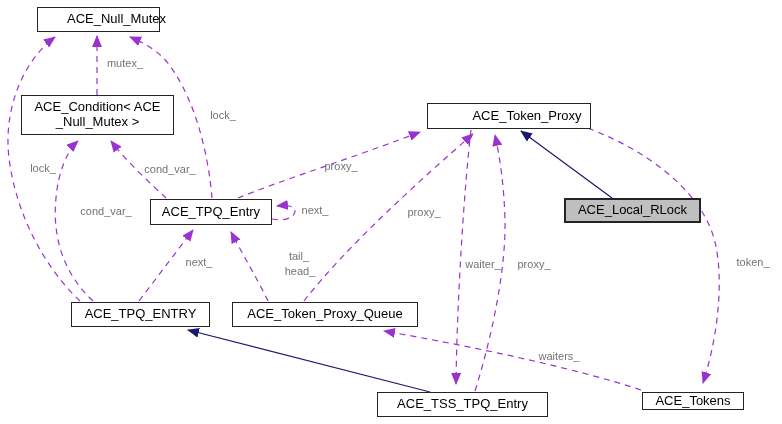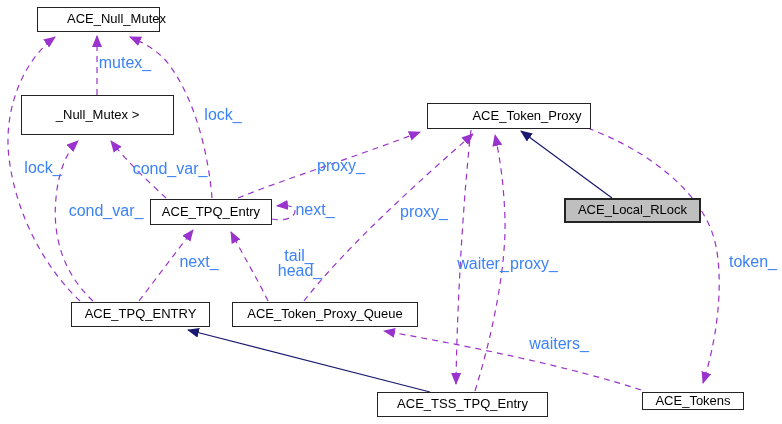--- a/index.html
+++ b/index.html
@@ -24,22 +24,22 @@
     align-items:center;
     justify-content:center;
     text-align:center;
     white-space:nowrap;
     cursor:pointer;
   }
   .node.highlight{border-width:2px;}
   .edge-label{
     position:absolute;
     transform:translate(-50%,-50%);
-    font-size:16px;
-    color:#3b82f6;
+    font-size:11px;
+    color:#737373;
     white-space:nowrap;
     pointer-events:none;
   }
 </style>
 </head>
 <body>
 
 <div id="canvas">
   <svg id="edges" viewBox="0 0 782 424" xmlns="http://www.w3.org/2000/svg">
       <defs>
@@ -65,20 +65,21 @@
       <path fill="none" stroke="#9a32cd" stroke-width="1.2" stroke-dasharray="6,5" marker-end="url(#arrow-usage)" d="M 567 121 C 645 145 703 192 715 242 C 723 275 720 330 703 383"></path>
       <path fill="none" stroke="#9a32cd" stroke-width="1.2" stroke-dasharray="6,5" marker-end="url(#arrow-usage)" d="M 641 390 C 575 368 470 346 384 331"></path>
       <path fill="none" stroke="#191970" stroke-width="1.2" marker-end="url(#arrow-inheritance)" d="M 612 198 L 521 131"></path>
       <path fill="none" stroke="#191970" stroke-width="1.2" marker-end="url(#arrow-inheritance)" d="M 430 392 L 188 330"></path>
     </svg>
   <div id="nodes">
       <div class="node" style="left: 37px; top: 7px; width: 123px; height: 25px; background: rgb(255, 255, 255); padding-left: 36px;">
         <div>ACE_Null_Mutex</div>
       </div>
       <div class="node" style="left: 21px; top: 95px; width: 153px; height: 40px; background: rgb(255, 255, 255);">
+        <div>ACE_Condition&lt; ACE</div>
         <div>_Null_Mutex &gt;</div>
       </div>
       <div class="node" style="left: 427px; top: 103px; width: 164px; height: 26px; background: rgb(255, 255, 255); padding-left: 36px;">
         <div>ACE_Token_Proxy</div>
       </div>
       <div class="node highlight" style="left: 564px; top: 198px; width: 137px; height: 25px; background: rgb(191, 191, 191);">
         <div>ACE_Local_RLock</div>
       </div>
       <div class="node" style="left: 150px; top: 199px; width: 122px; height: 26px; background: rgb(255, 255, 255);">
         <div>ACE_TPQ_Entry</div>
@@ -104,15 +105,15 @@
       <div class="edge-label" style="left: 106px; top: 211px;">cond_var_</div>
       <div class="edge-label" style="left: 315px; top: 210px;">next_</div>
       <div class="edge-label" style="left: 199px; top: 262px;">next_</div>
       <div class="edge-label" style="left: 299px; top: 256px;">tail_</div>
       <div class="edge-label" style="left: 300px; top: 271px;">head_</div>
       <div class="edge-label" style="left: 341px; top: 166px;">proxy_</div>
       <div class="edge-label" style="left: 424px; top: 212px;">proxy_</div>
       <div class="edge-label" style="left: 483px; top: 264px;">waiter_</div>
       <div class="edge-label" style="left: 534px; top: 264px;">proxy_</div>
       <div class="edge-label" style="left: 753px; top: 262px;">token_</div>
-      <div class="edge-label" style="left: 559px; top: 344px;">waiters_</div>
+      <div class="edge-label" style="left: 559px; top: 356px;">waiters_</div>
     </div>
 </div>
 
 </body></html>

